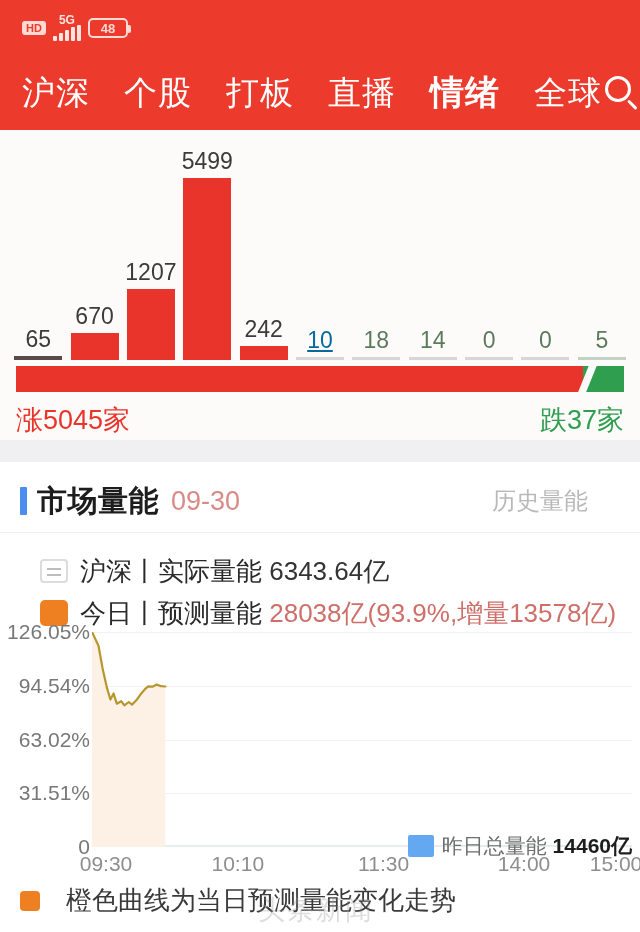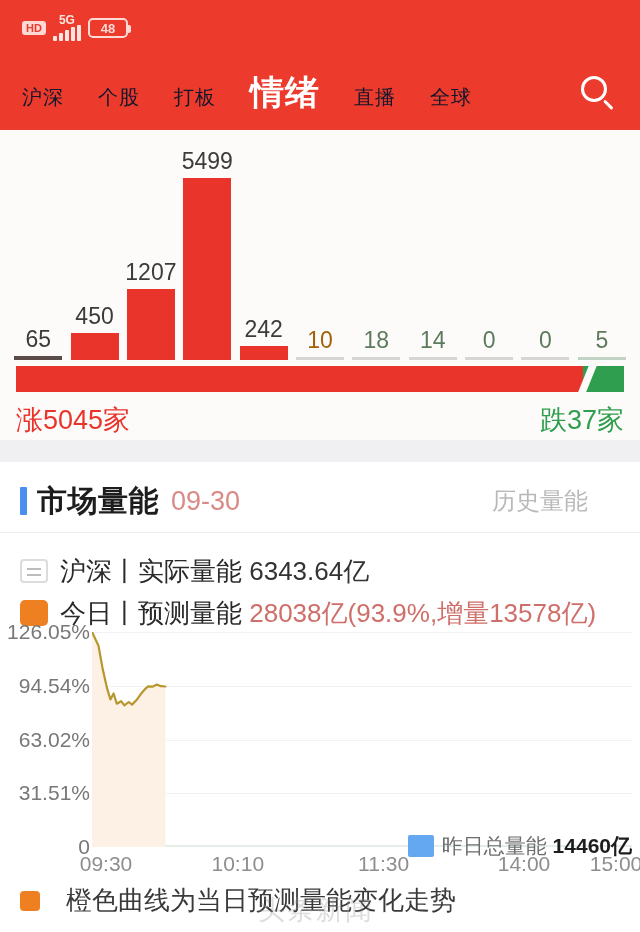--- a/index.html
+++ b/index.html
@@ -51,21 +51,21 @@
     background:#ffd9d4; border-radius:0 2px 2px 0;
   }
 
   
   .navbar {
     position:absolute; top:56px; left:0; width:640px; height:74px;
     background:#ec3a2d; display:flex; align-items:center; padding:0 22px;
   }
   .tabs { display:flex; align-items:baseline; flex:1; gap:34px; }
   .tab {
-    color:#0f172a; font-size:20px; letter-spacing:1px; white-space:nowrap;
+    color:#ffffff; font-size:33px; letter-spacing:1px; white-space:nowrap;
     cursor:pointer;
   }
   .tab.active { color:#ffffff; font-size:34px; font-weight:bold; }
   .search-ico { width:40px; height:40px; position:relative; cursor:pointer; flex:0 0 40px; }
   .search-ico .circ {
     position:absolute; left:3px; top:3px; width:26px; height:26px;
     border:3px solid #ffffff; border-radius:50%;
   }
   .search-ico .stick {
     position:absolute; left:26px; top:26px; width:12px; height:3px;
@@ -83,21 +83,21 @@
   }
   .dcol {
     position:absolute; bottom:0; display:flex; flex-direction:column;
     align-items:center; justify-content:flex-end;
   }
   .dcol .dval {
     font-size:23px; color:#4a4a4a; margin-bottom:3px; white-space:nowrap;
     font-weight:500;
   }
   .dcol .dval.up { color:#3b3b3b; }
-  .dcol .dval.flat { color:#a16207; }
+  .dcol .dval.flat { color:#0369a1;text-decoration:underline; }
   .dcol .dval.down { color:#5c7a5c; }
   .dcol .dbar { width:100%; background:#e8342b; }
   .dcol .drule { width:100%; height:4px; background:#5a4a48; }
   .dcol .drule.light { background:#d6d6d6; }
   .dcol .drule.green { background:#c3d3c3; }
 
   .dist-labels {
     position:absolute; left:0; top:232px; width:640px; height:34px;
   }
   .dlabel {
@@ -145,21 +145,21 @@
   .vol-date { font-size:27px; color:#d98a86; margin-left:12px; }
   .vol-hist {
     margin-left:auto; font-size:24px; color:#b9b9b9;
     cursor:pointer;
   }
   .vol-headrule {
     position:absolute; top:70px; left:0; width:640px; height:1px; background:#eeeeee;
   }
 
   .legend-rows { position:absolute; top:88px; left:20px; width:600px; }
-  .lrow { display:flex; align-items:center; height:42px; }
+  .lrow { display:flex; align-items:center; height:42px;margin-left:20px; }
   .sw-actual {
     width:28px; height:24px; border:2px solid #dcdcdc; border-radius:4px;
     position:relative; margin-right:12px; flex:0 0 28px;
   }
   .sw-actual:before, .sw-actual:after {
     content:""; position:absolute; left:5px; width:14px; height:2px; background:#bdbdbd;
   }
   .sw-actual:before { top:7px; }
   .sw-actual:after  { top:13px; }
   .sw-orange {
@@ -238,38 +238,38 @@
         <span>48</span>
       </span>
     </div>
   </div>
 
   <div class="navbar">
     <div class="tabs">
       <span class="tab">沪深</span>
       <span class="tab">个股</span>
       <span class="tab">打板</span>
+      <span class="tab">直播</span>
       <span class="tab active">情绪</span>
-      <span class="tab">直播</span>
       <span class="tab">全球</span>
     </div>
     <span class="search-ico">
       <span class="circ"></span>
         <span class="stick"></span>
     </span>
   </div>
 
   <div class="dist-panel">
     <div class="dist-bars" id="distBars">
         <div class="dcol" style="left: 14.1818px; width: 48px;">
           <div class="dval up">65</div>
           <div class="drule"></div>
         </div>
         <div class="dcol" style="left: 70.5455px; width: 48px;">
-          <div class="dval up">450</div>
+          <div class="dval up">670</div>
           <div class="dbar" style="height: 27px;"></div>
         </div>
         <div class="dcol" style="left: 126.909px; width: 48px;">
           <div class="dval up">1207</div>
           <div class="dbar" style="height: 71px;"></div>
         </div>
         <div class="dcol" style="left: 183.273px; width: 48px;">
           <div class="dval up">5499</div>
           <div class="dbar" style="height: 182px;"></div>
         </div>

